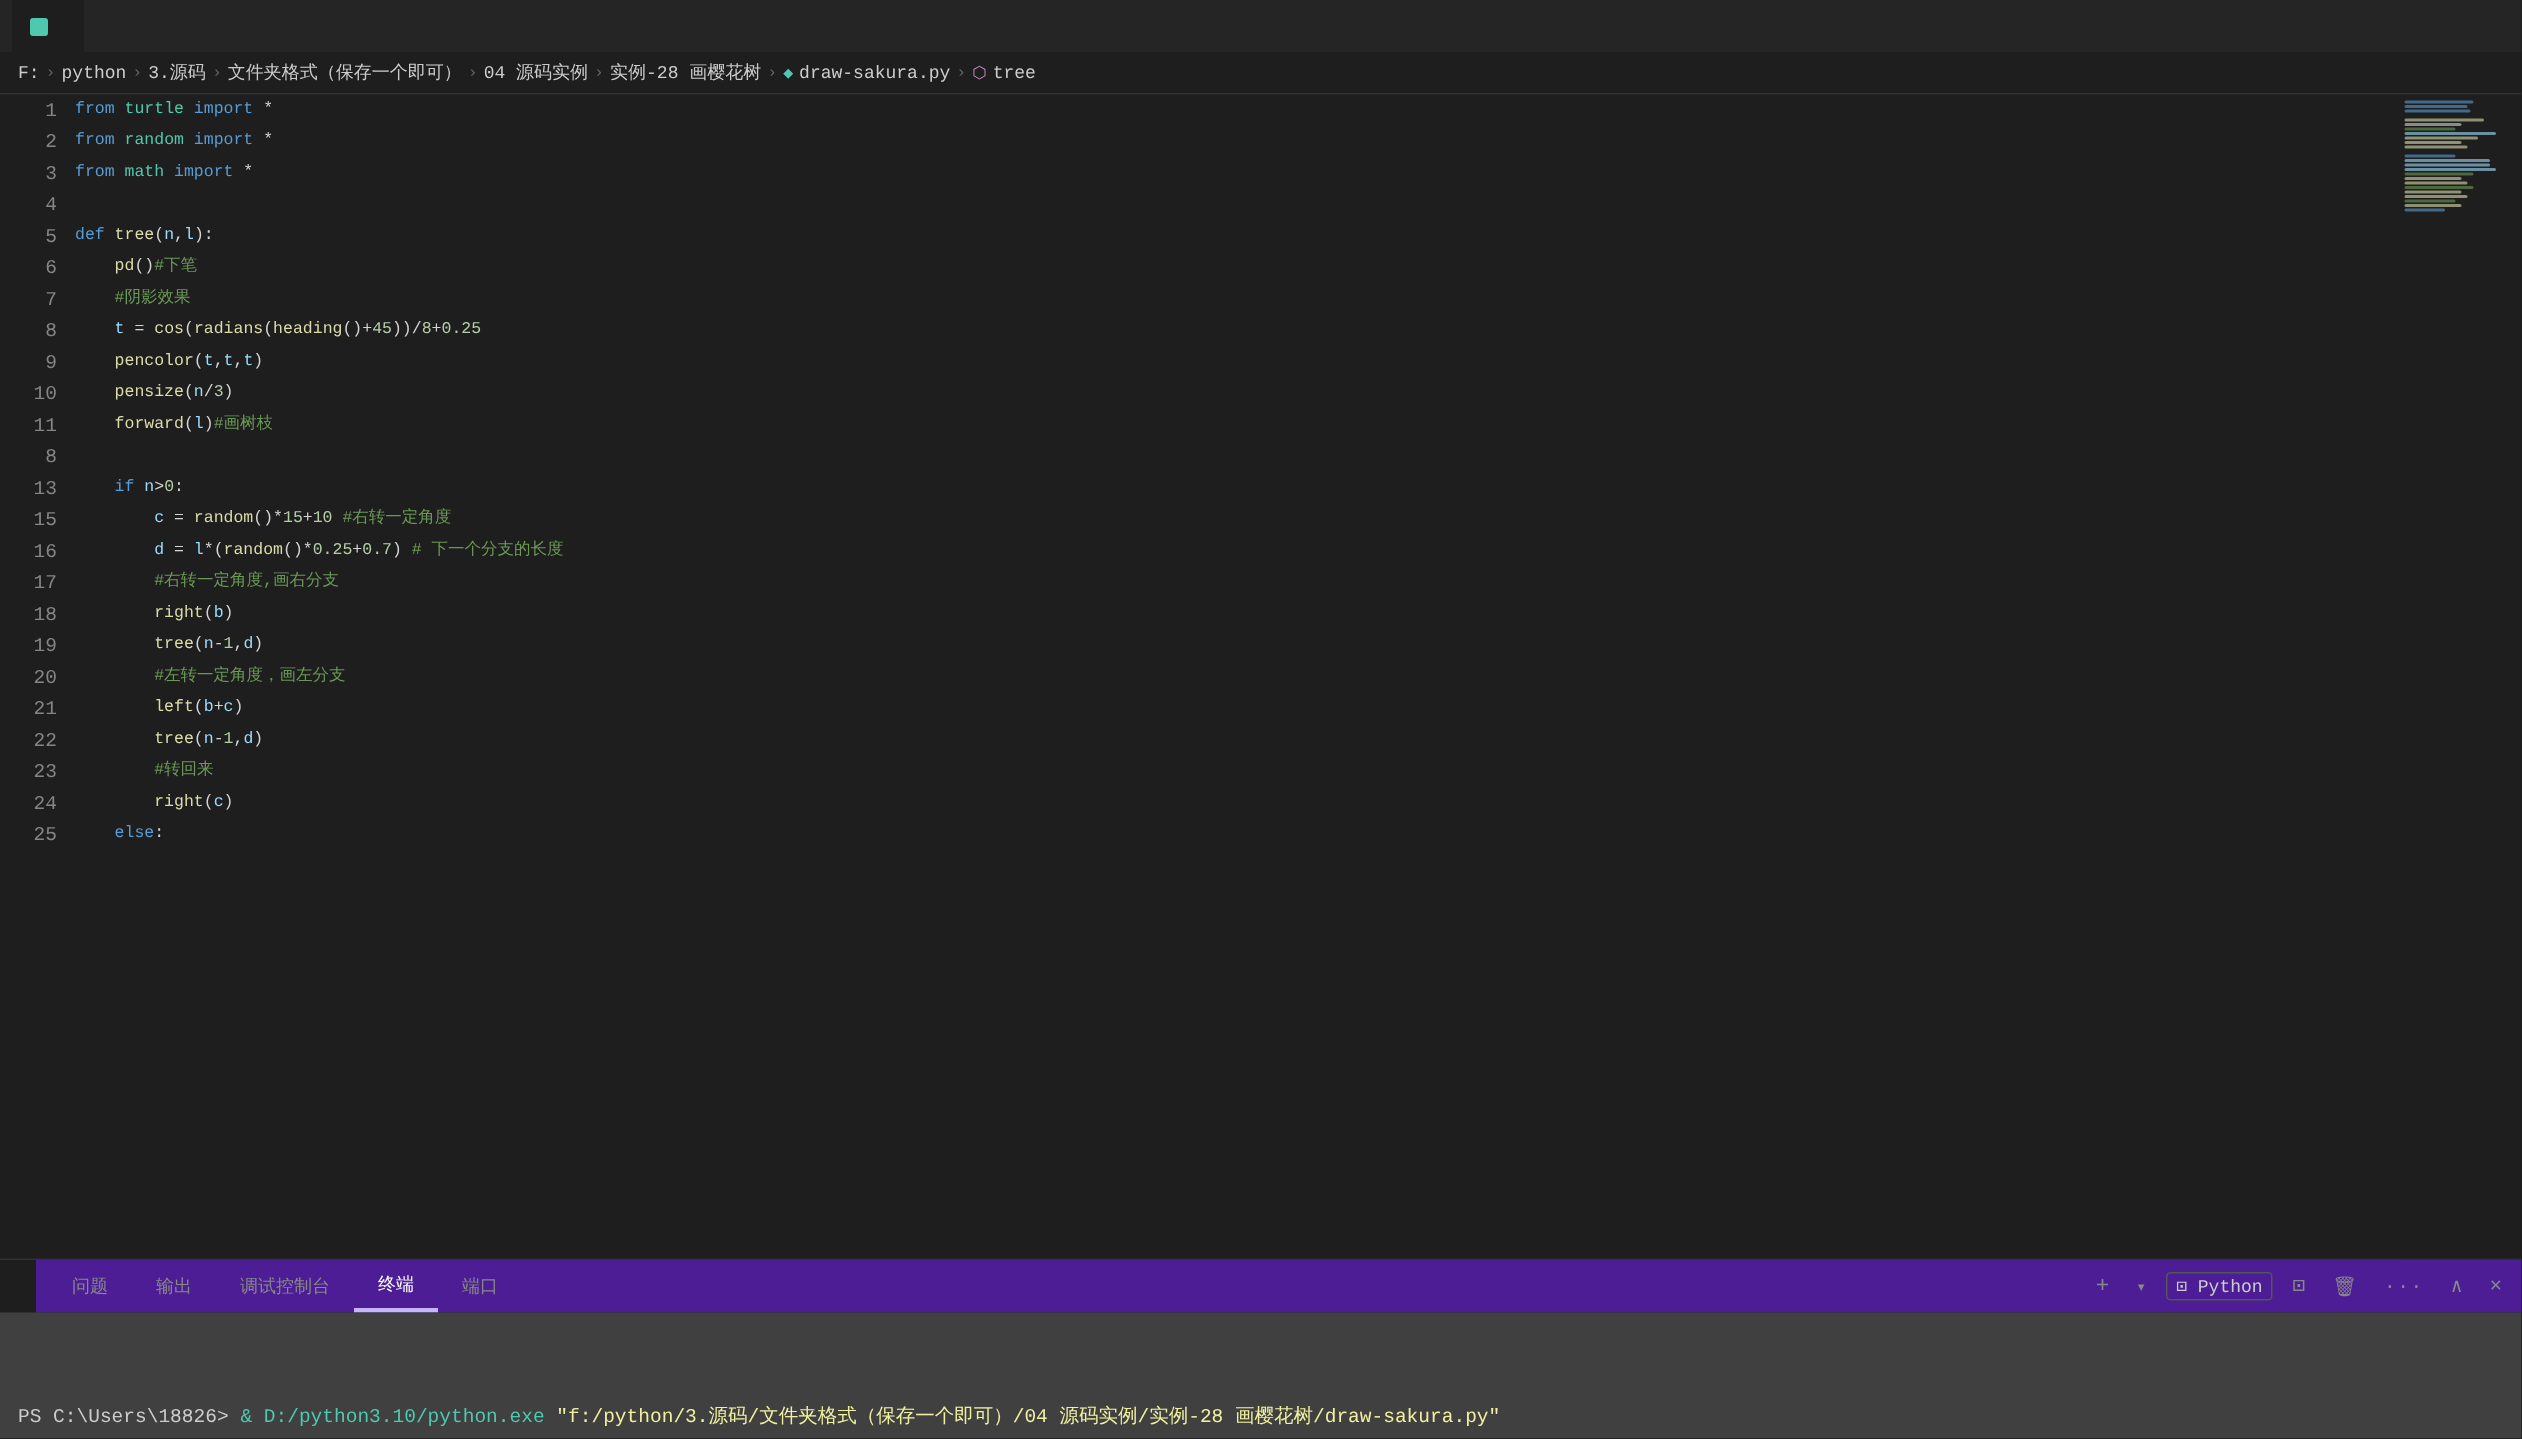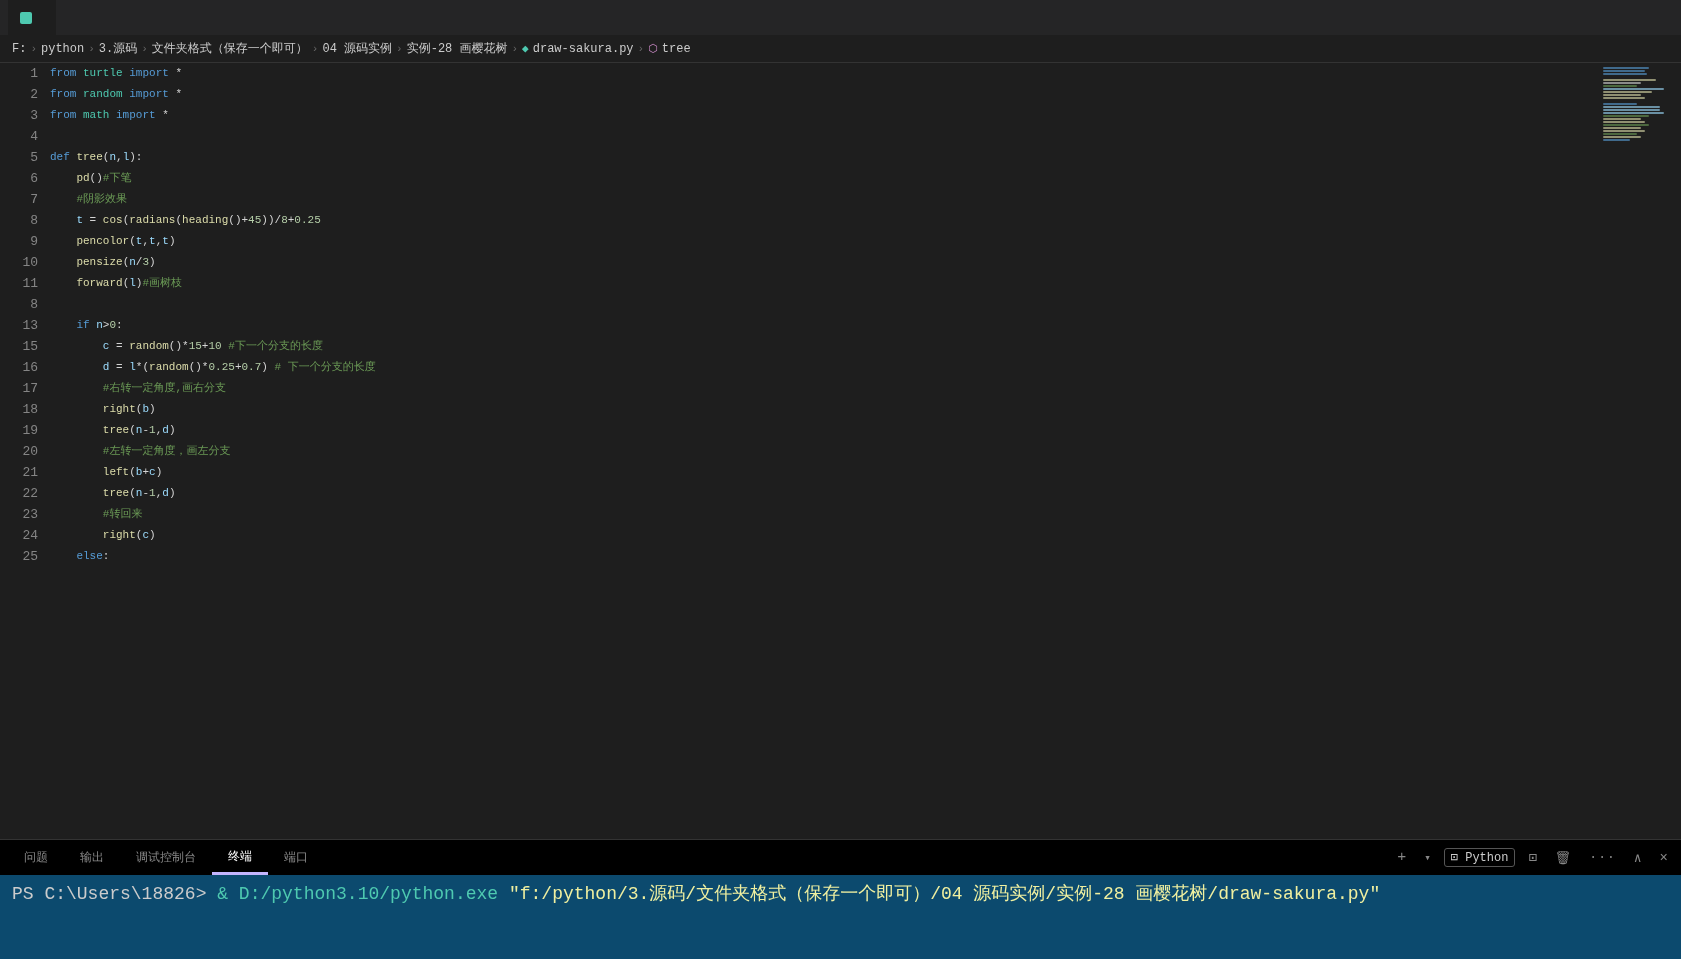--- a/index.html
+++ b/index.html
@@ -150,24 +150,25 @@
       display: flex;
       flex-direction: column;
       height: 120px;
       flex-shrink: 0;
       border-top: 1px solid #333;
     }
 
     #panel-tabs {
       display: flex;
       align-items: center;
-      background: #000000;
+      background: #4c1d95;
       height: 35px;
       padding: 0 8px;
       gap: 0;
+      margin-left: 24px;
     }
     .panel-tab {
       padding: 0 16px;
       height: 35px;
       display: flex;
       align-items: center;
       font-size: 12px;
       color: #888;
       cursor: pointer;
       border-bottom: 1px solid transparent;
@@ -184,27 +185,28 @@
       color: #888;
     }
     .panel-tab-actions span {
       cursor: pointer;
       font-size: 13px;
       padding: 2px 5px;
     }
 
     #terminal-content {
       flex: 1;
-      background: #0c4a6e;
+      background: #404040;
       padding: 6px 12px;
-      font-size: 18px;
+      font-size: 13px;
       color: #ccc;
       display: flex;
       flex-direction: column;
       gap: 2px;
+      justify-content: flex-end;
     }
 
     .terminal-prompt {
       color: #ccc;
     }
     .terminal-cmd {
       color: #4ec9b0;
     }
     .terminal-path {
       color: #f0f0a0;
@@ -316,21 +318,21 @@
         <div class="code-line">
           <span class="line-number">8</span>
           <span class="line-content"> </span>
         </div>
         <div class="code-line">
           <span class="line-number">13</span>
           <span class="line-content"><span class="plain">    </span><span class="kw">if </span><span class="var">n</span><span class="op">&gt;</span><span class="num">0</span><span class="punct">:</span></span>
         </div>
         <div class="code-line">
           <span class="line-number">15</span>
-          <span class="line-content"><span class="plain">        </span><span class="var">c</span><span class="plain"> = </span><span class="fn">random</span><span class="punct">()</span><span class="op">*</span><span class="num">15</span><span class="op">+</span><span class="num">10</span><span class="plain"> </span><span class="cm">#下一个分支的长度</span></span>
+          <span class="line-content"><span class="plain">        </span><span class="var">c</span><span class="plain"> = </span><span class="fn">random</span><span class="punct">()</span><span class="op">*</span><span class="num">15</span><span class="op">+</span><span class="num">10</span><span class="plain"> </span><span class="cm">#右转一定角度</span></span>
         </div>
         <div class="code-line">
           <span class="line-number">16</span>
           <span class="line-content"><span class="plain">        </span><span class="var">d</span><span class="plain"> = </span><span class="var">l</span><span class="punct">*(</span><span class="fn">random</span><span class="punct">()</span><span class="op">*</span><span class="num">0.25</span><span class="op">+</span><span class="num">0.7</span><span class="punct">) </span><span class="cm"># 下一个分支的长度</span></span>
         </div>
         <div class="code-line">
           <span class="line-number">17</span>
           <span class="line-content"><span class="plain">        </span><span class="cm">#右转一定角度,画右分支</span></span>
         </div>
         <div class="code-line">

